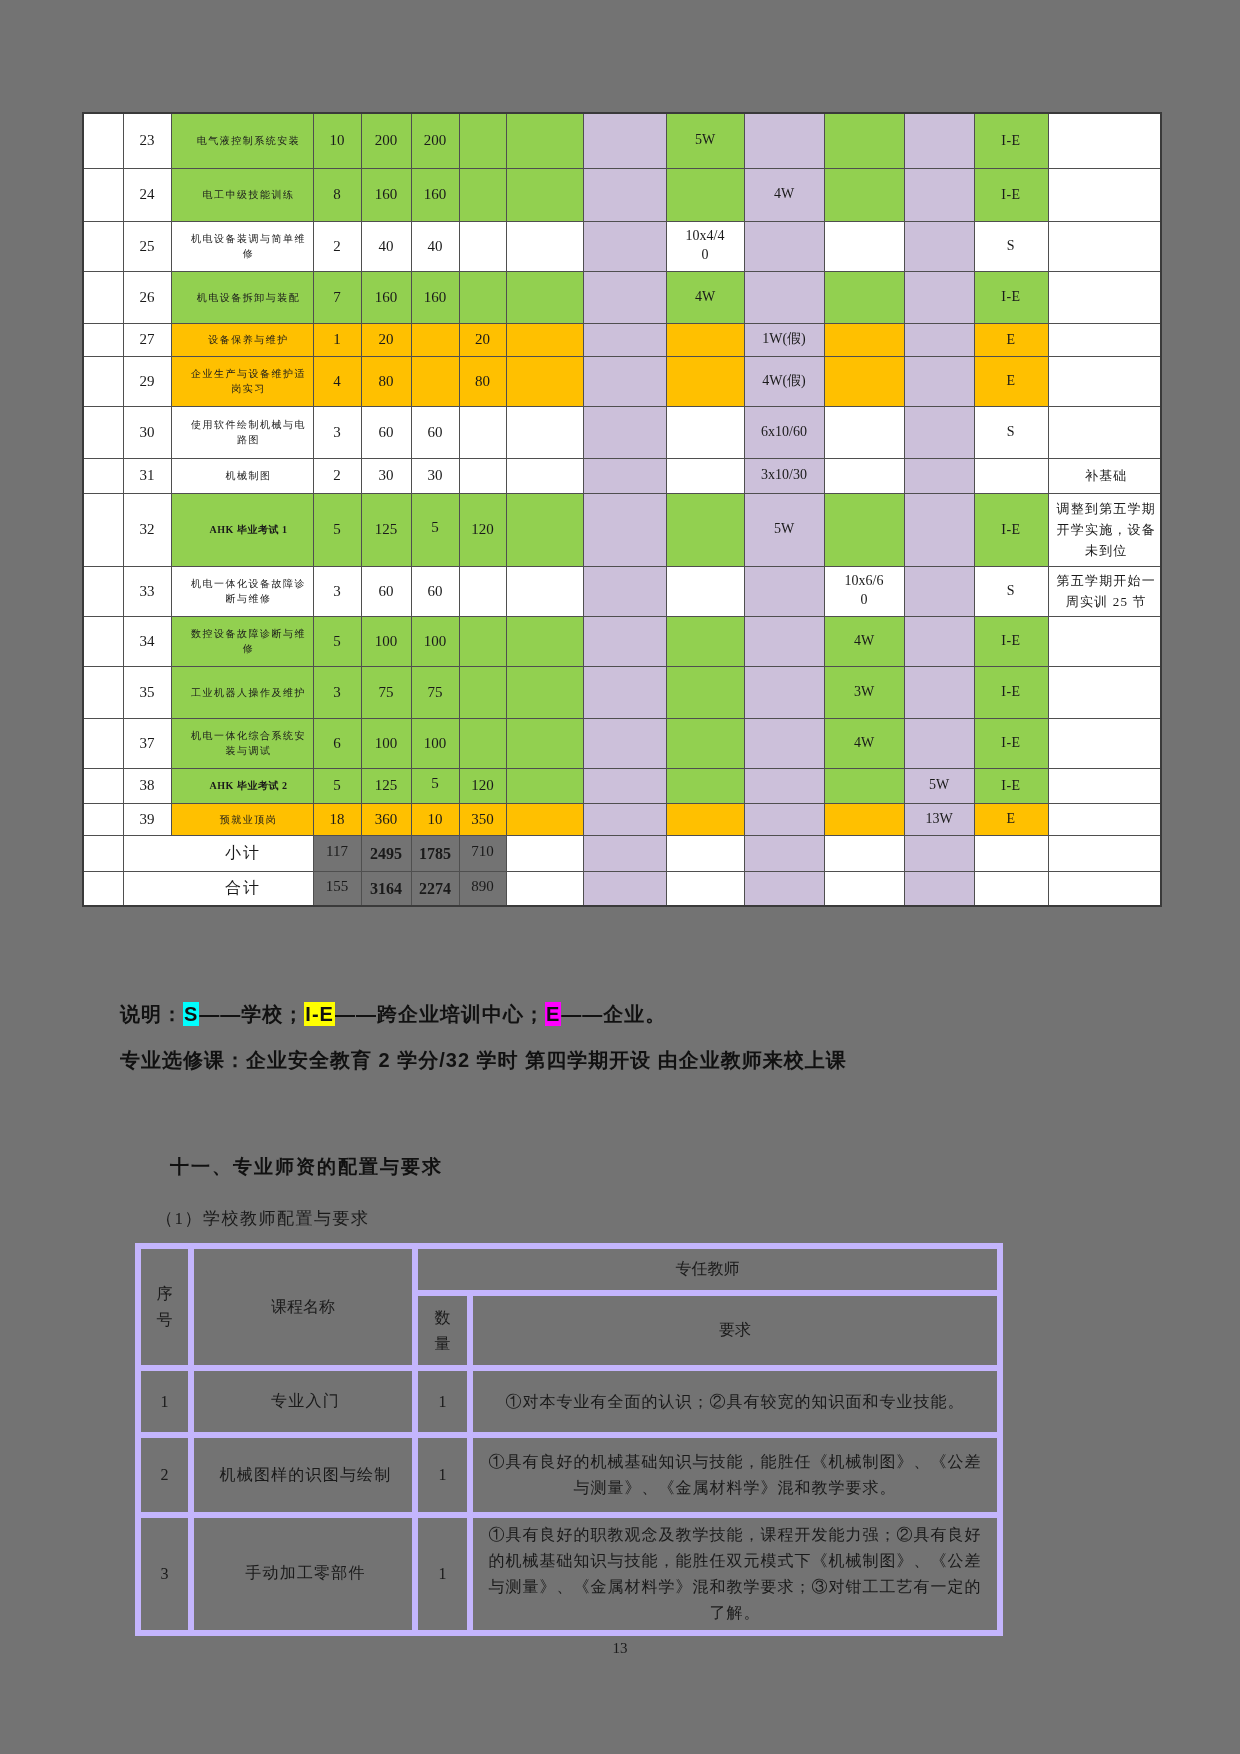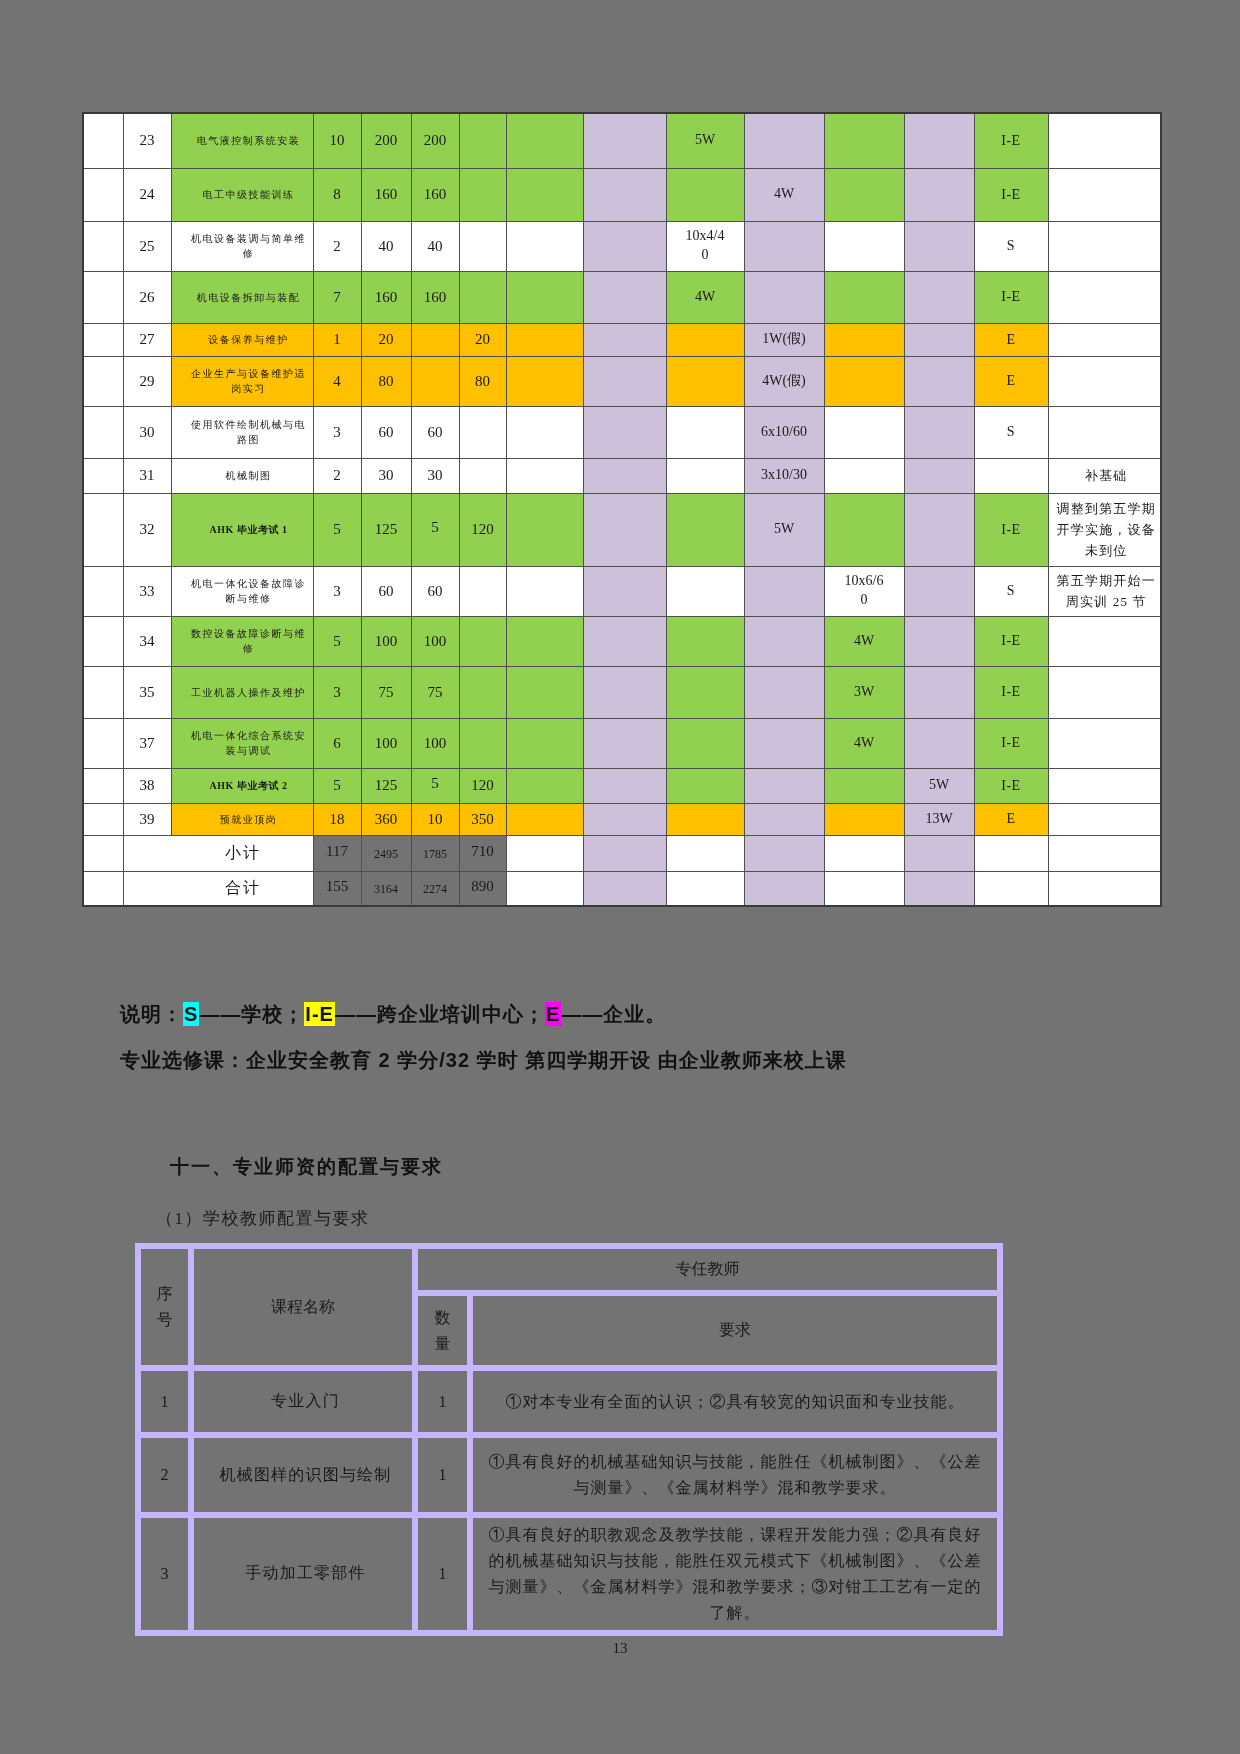--- a/index.html
+++ b/index.html
@@ -20,21 +20,21 @@
   .lav    { background:var(--lavender,#CCC0DA); }
   .rowno  { font-size:15px; background:#fff; }
   .gutter { background:#fff; }
   .name   { text-align:left; padding:1px 2px 1px 15px; font-size:10px; letter-spacing:1.5px; line-height:1.5; }
   .b      { font-weight:bold; letter-spacing:0.5px; }
   .num    { font-size:15px; }
   .sem    { font-size:14px; white-space:pre-line; line-height:1.35; }
   .loc    { font-size:14px; letter-spacing:0.5px; }
   .remark { font-size:13px; text-align:left; padding:2px 3px 2px 7px; letter-spacing:1.2px; line-height:1.62; background:#fff; }
   .clow   { vertical-align:bottom; padding-bottom:5px; }
-  .high   { vertical-align:top; padding-top:2px; font-size:12px; }
+  .high   { vertical-align:top; padding-top:2px; font-size:16px;font-weight:bold; }
   .low    { vertical-align:bottom; padding-bottom:4px; }
   .label-cell { font-size:16px; letter-spacing:2px; background:#fff; text-indent:50px; }
   
   .note-line {
     position:absolute; font-family:"Liberation Sans","DejaVu Sans",sans-serif;
     font-size:20px; font-weight:600; color:#111; letter-spacing:1px; white-space:nowrap;
   }
   .hl-cyan    { background:var(--cyan,#00FFFF); padding:1px 1px; }
   .hl-yellow  { background:var(--yellow,#FFFF00); padding:1px 1px; }
   .hl-magenta { background:var(--magenta,#FF00FF); padding:1px 1px; }

